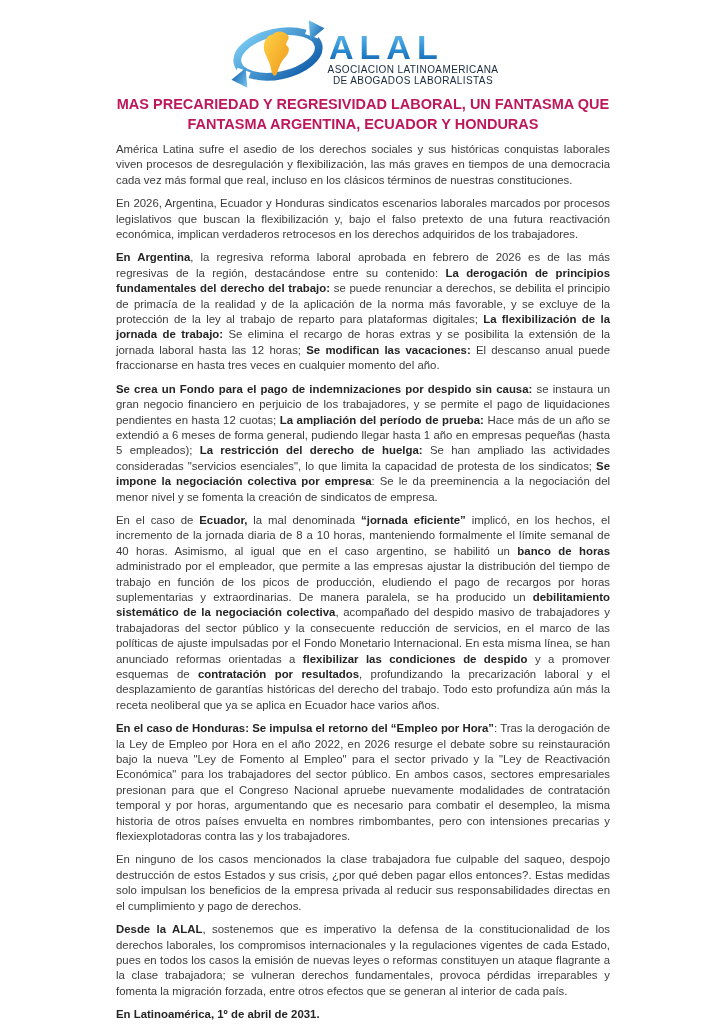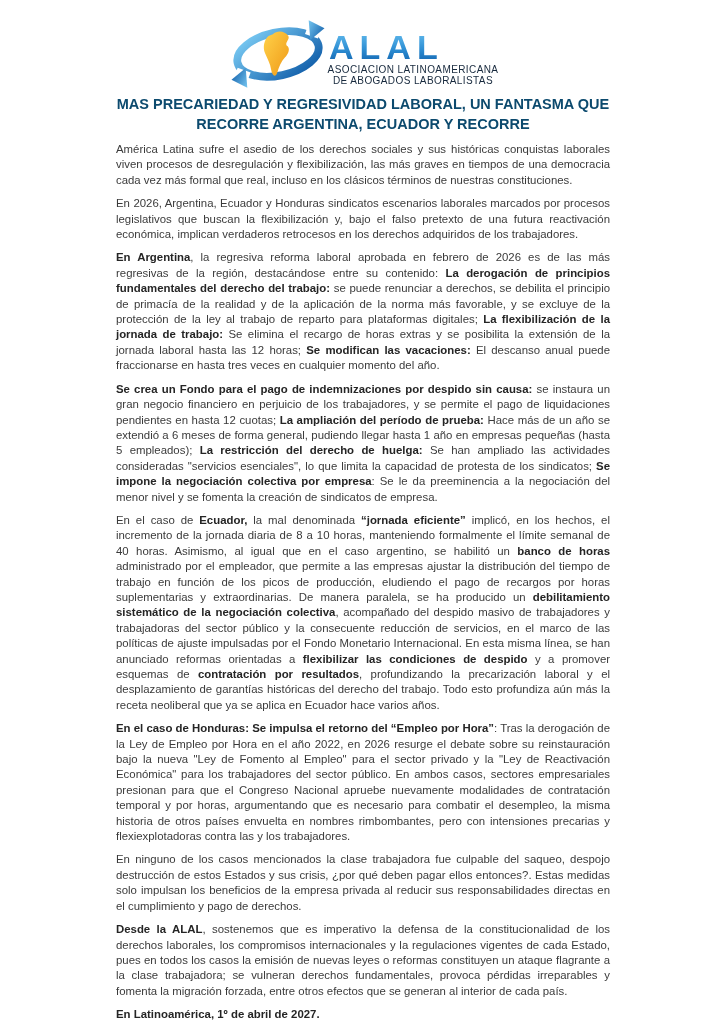--- a/index.html
+++ b/index.html
@@ -40,21 +40,21 @@
     font-size: 10px;
     line-height: 11px;
     letter-spacing: 0.4px;
     white-space: nowrap;
   }
   h1.doc-title {
     margin: 6px 0 3px 0;
     text-align: center;
     font-size: 14.5px;
     font-weight: bold;
-    color: #0c4a6e;
+    color: #be185d;
     line-height: 20px;
   }
   .doc-body {
     width: 510px;
   }
   .doc-body p.para {
     margin: 8px;
     font-size: 11.4px;
     line-height: 15.4px;
     text-align: justify;
@@ -106,28 +106,28 @@
         </defs>
         <text x="0" y="29" font-family="Liberation Sans, sans-serif" font-size="34" font-weight="bold" letter-spacing="6" fill="url(#gWord)">ALAL</text>
       </svg>
       <div class="logo-subtitle">ASOCIACION LATINOAMERICANA</div>
       <div class="logo-subtitle">DE ABOGADOS LABORALISTAS</div>
     </div>
   </header>
 
   <h1 class="doc-title">
     <div>MAS PRECARIEDAD Y REGRESIVIDAD LABORAL, UN FANTASMA QUE</div>
-    <div>RECORRE ARGENTINA, ECUADOR Y RECORRE</div>
+    <div>FANTASMA ARGENTINA, ECUADOR Y HONDURAS</div>
   </h1>
 
   <main class="doc-body">
       <p class="para"><span>América Latina sufre el asedio de los derechos sociales y sus históricas conquistas laborales viven procesos de desregulación y flexibilización, las más graves en tiempos de una democracia cada vez más formal que real, incluso en los clásicos términos de nuestras constituciones.</span></p>
       <p class="para"><span>En 2026, Argentina, Ecuador y Honduras sindicatos escenarios laborales marcados por procesos legislativos que buscan la flexibilización y, bajo el falso pretexto de una futura reactivación económica, implican verdaderos retrocesos en los derechos adquiridos de los trabajadores.</span></p>
       <p class="para"><b>En Argentina</b><span>, la regresiva reforma laboral aprobada en febrero de 2026 es de las más regresivas de la región, destacándose entre su contenido: </span><b>La derogación de principios fundamentales del derecho del trabajo:</b><span> se puede renunciar a derechos, se debilita el principio de primacía de la realidad y de la aplicación de la norma más favorable, y se excluye de la protección de la ley al trabajo de reparto para plataformas digitales; </span><b>La flexibilización de la jornada de trabajo:</b><span> Se elimina el recargo de horas extras y se posibilita la extensión de la jornada laboral hasta las 12 horas; </span><b>Se modifican las vacaciones:</b><span> El descanso anual puede fraccionarse en hasta tres veces en cualquier momento del año.</span></p>
       <p class="para"><b>Se crea un Fondo para el pago de indemnizaciones por despido sin causa:</b><span> se instaura un gran negocio financiero en perjuicio de los trabajadores, y se permite el pago de liquidaciones pendientes en hasta 12 cuotas; </span><b>La ampliación del período de prueba:</b><span> Hace más de un año se extendió a 6 meses de forma general, pudiendo llegar hasta 1 año en empresas pequeñas (hasta 5 empleados); </span><b>La restricción del derecho de huelga:</b><span> Se han ampliado las actividades consideradas "servicios esenciales", lo que limita la capacidad de protesta de los sindicatos; </span><b>Se impone la negociación colectiva por empresa</b><span>: Se le da preeminencia a la negociación del menor nivel y se fomenta la creación de sindicatos de empresa.</span></p>
       <p class="para"><span>En el caso de </span><b>Ecuador,</b><span> la mal denominada </span><b>“jornada eficiente”</b><span> implicó, en los hechos, el incremento de la jornada diaria de 8 a 10 horas, manteniendo formalmente el límite semanal de 40 horas. Asimismo, al igual que en el caso argentino, se habilitó un </span><b>banco de horas</b><span> administrado por el empleador, que permite a las empresas ajustar la distribución del tiempo de trabajo en función de los picos de producción, eludiendo el pago de recargos por horas suplementarias y extraordinarias. De manera paralela, se ha producido un </span><b>debilitamiento sistemático de la negociación colectiva</b><span>, acompañado del despido masivo de trabajadores y trabajadoras del sector público y la consecuente reducción de servicios, en el marco de las políticas de ajuste impulsadas por el Fondo Monetario Internacional. En esta misma línea, se han anunciado reformas orientadas a </span><b>flexibilizar las condiciones de despido</b><span> y a promover esquemas de </span><b>contratación por resultados</b><span>, profundizando la precarización laboral y el desplazamiento de garantías históricas del derecho del trabajo. Todo esto profundiza aún más la receta neoliberal que ya se aplica en Ecuador hace varios años.</span></p>
       <p class="para"><b>En el caso de Honduras: Se impulsa el retorno del “Empleo por Hora”</b><span>: Tras la derogación de la Ley de Empleo por Hora en el año 2022, en 2026 resurge el debate sobre su reinstauración bajo la nueva "Ley de Fomento al Empleo" para el sector privado y la "Ley de Reactivación Económica" para los trabajadores del sector público. En ambos casos, sectores empresariales presionan para que el Congreso Nacional apruebe nuevamente modalidades de contratación temporal y por horas, argumentando que es necesario para combatir el desempleo, la misma historia de otros países envuelta en nombres rimbombantes, pero con intensiones precarias y flexiexplotadoras contra las y los trabajadores.</span></p>
       <p class="para"><span>En ninguno de los casos mencionados la clase trabajadora fue culpable del saqueo, despojo destrucción de estos Estados y sus crisis, ¿por qué deben pagar ellos entonces?. Estas medidas solo impulsan los beneficios de la empresa privada al reducir sus responsabilidades directas en el cumplimiento y pago de derechos.</span></p>
       <p class="para"><b>Desde la ALAL</b><span>, sostenemos que es imperativo la defensa de la constitucionalidad de los derechos laborales, los compromisos internacionales y la regulaciones vigentes de cada Estado, pues en todos los casos la emisión de nuevas leyes o reformas constituyen un ataque flagrante a la clase trabajadora; se vulneran derechos fundamentales, provoca pérdidas irreparables y fomenta la migración forzada, entre otros efectos que se generan al interior de cada país.</span></p>
-      <p class="para"><b>En Latinoamérica, 1º de abril de 2027.</b></p>
+      <p class="para"><b>En Latinoamérica, 1º de abril de 2031.</b></p>
     </main>
 
 </div>
 
 </body></html>

